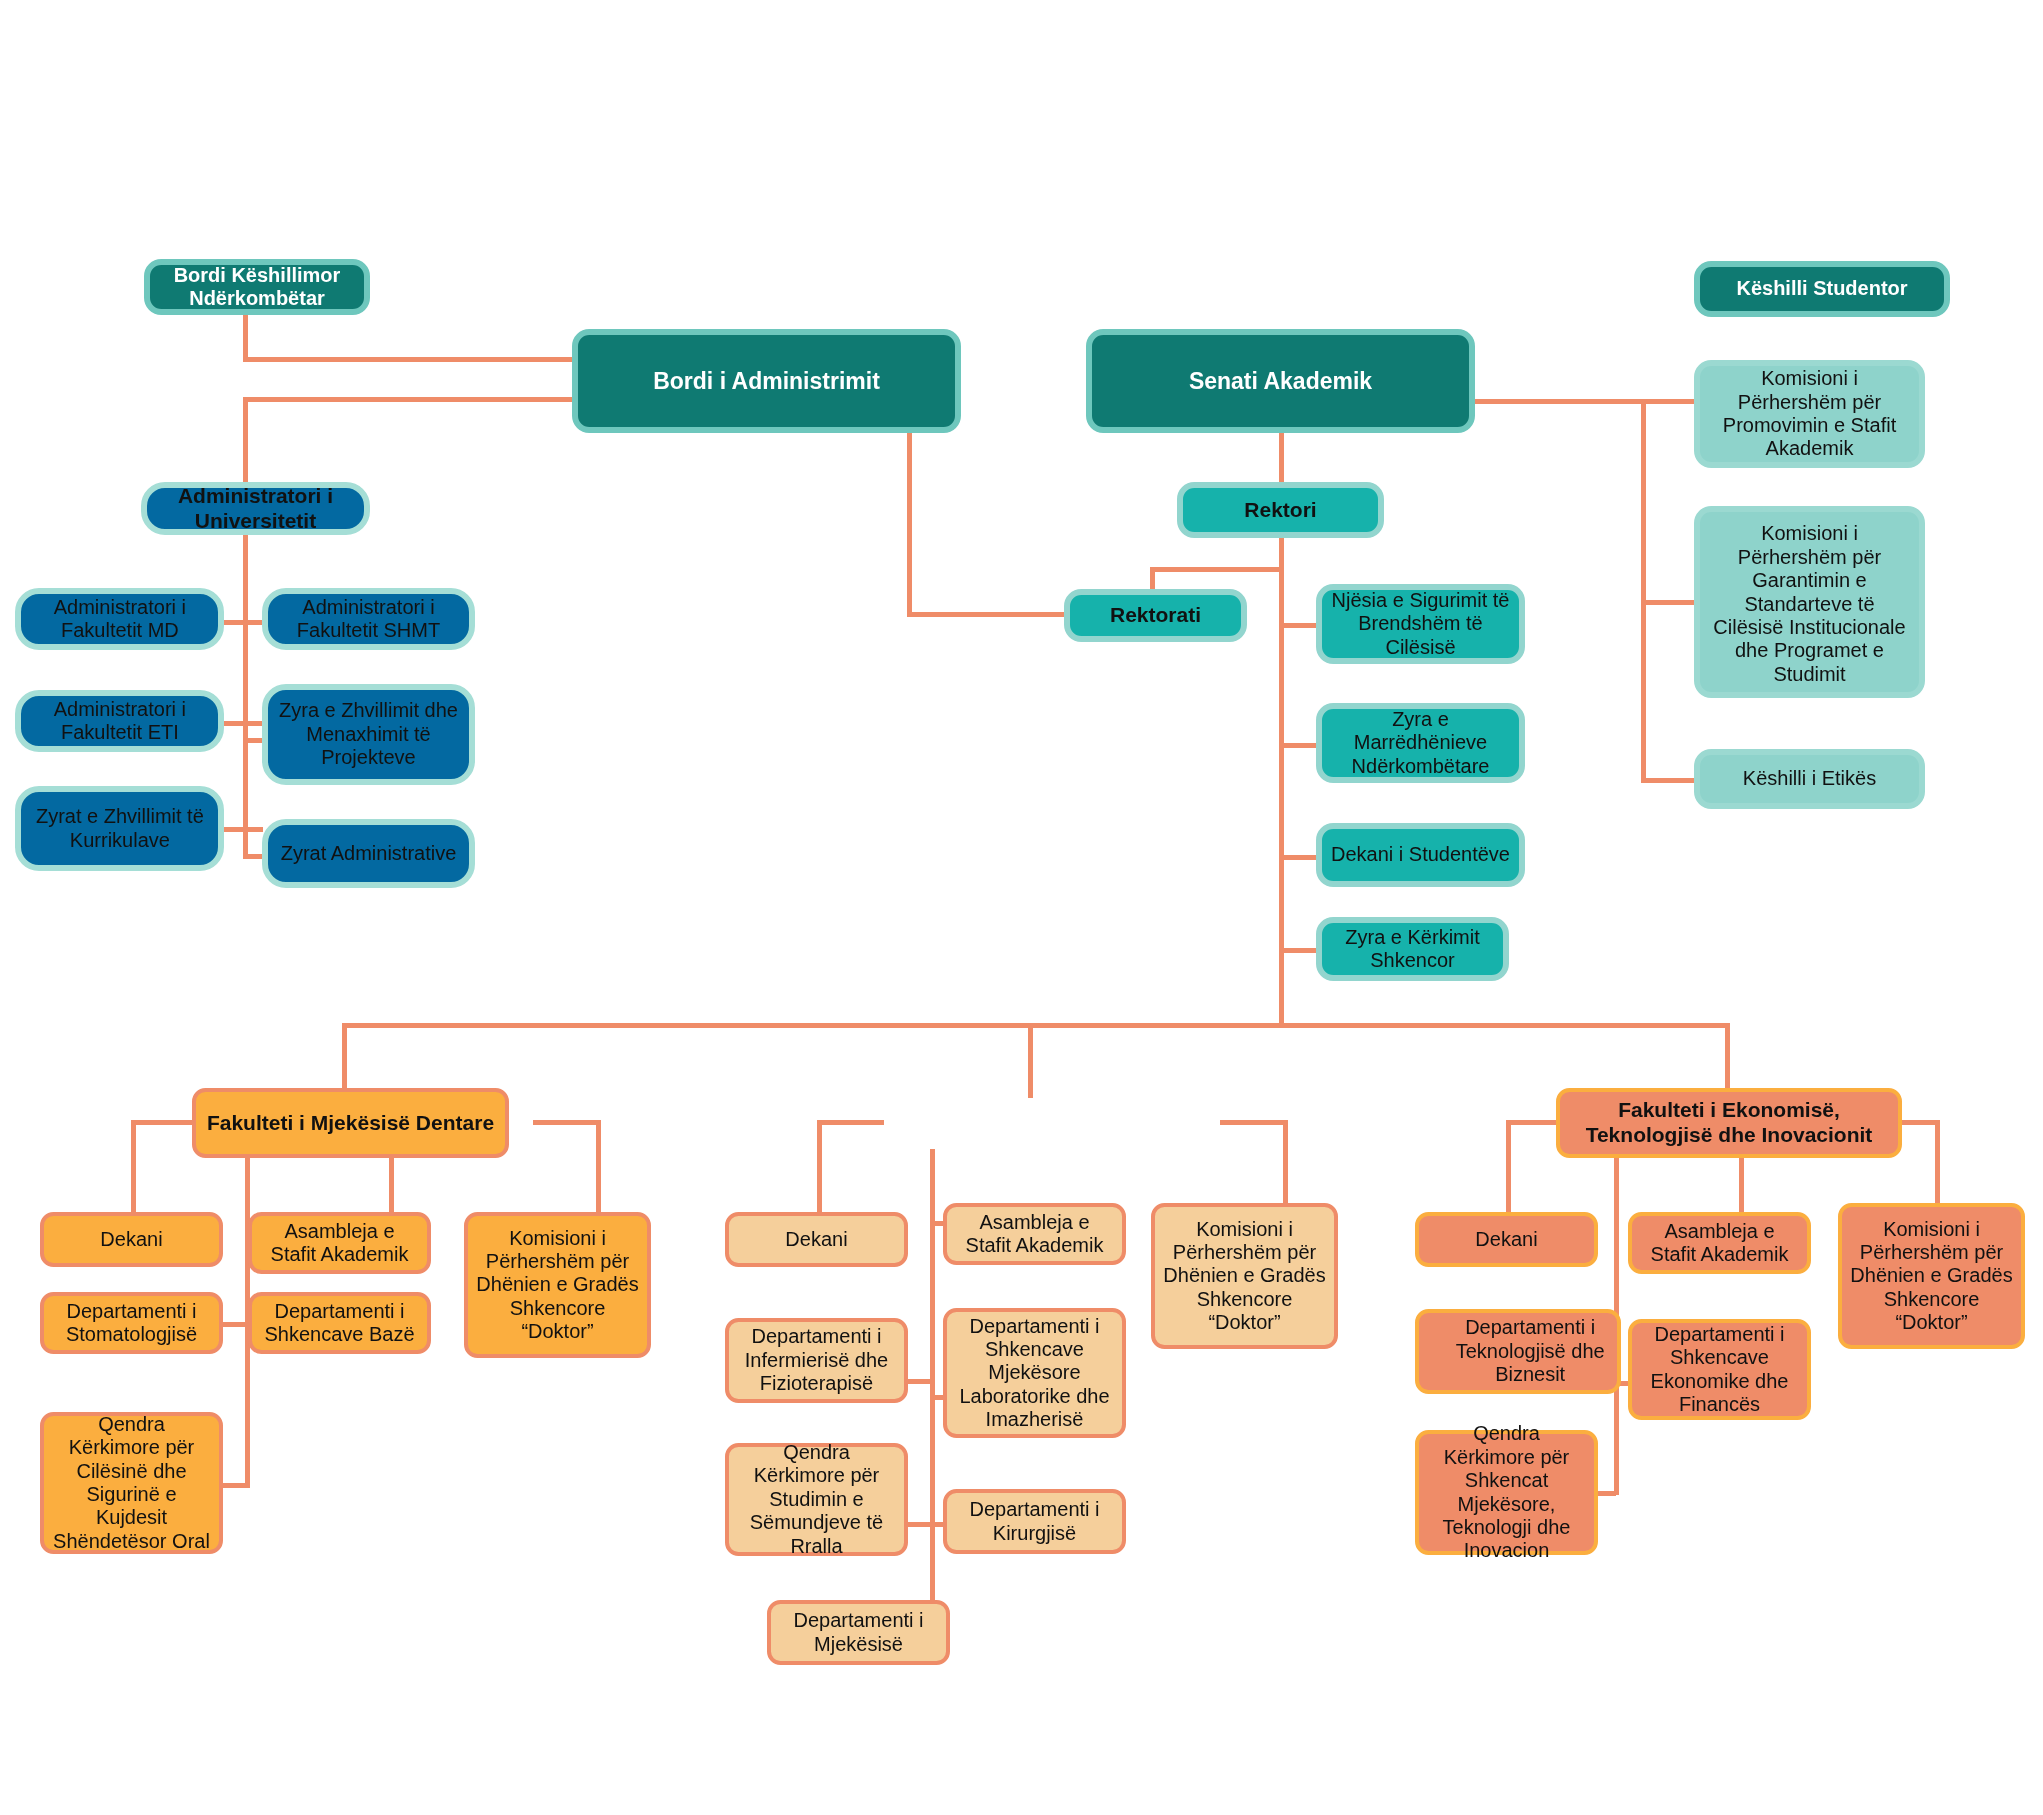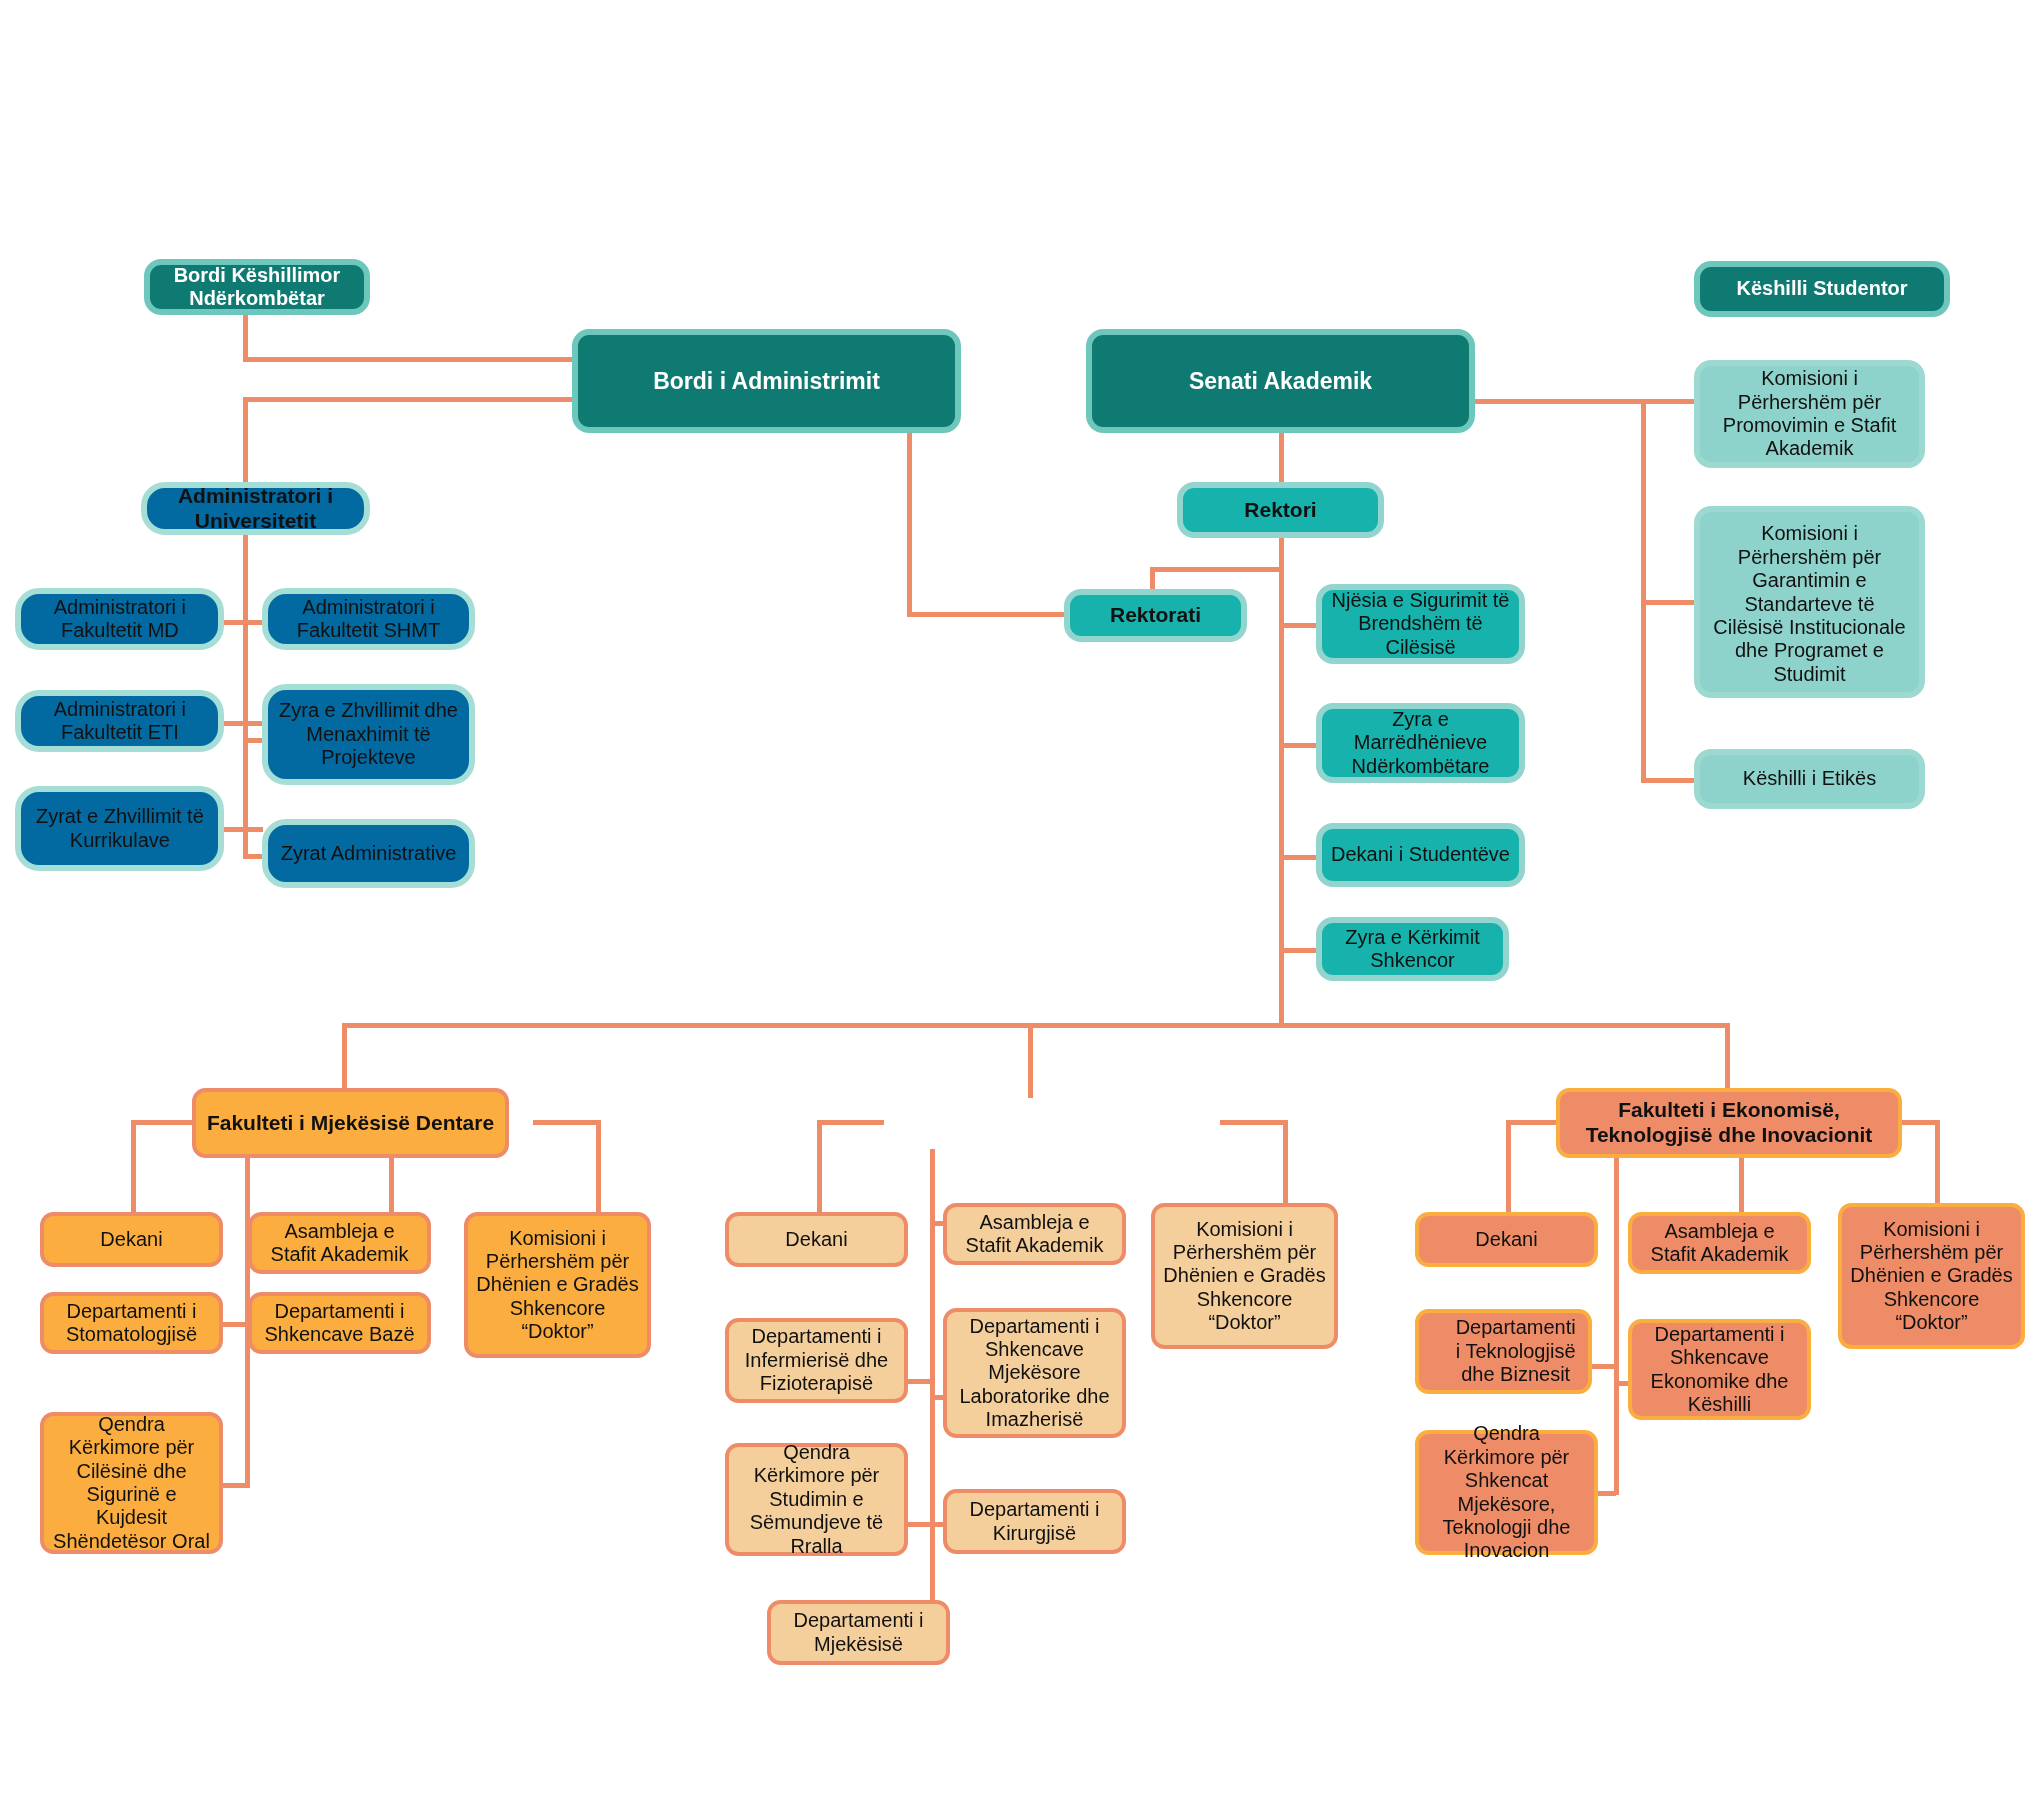--- a/index.html
+++ b/index.html
@@ -285,24 +285,24 @@
   </div>
   <div class="node o-deep fs21" style="left:1415px;top:1212px;width:183px;height:55px;">
     <span>Dekani</span>
   </div>
   <div class="node o-deep fs21" style="left:1628px;top:1212px;width:183px;height:62px;">
     <span>Asambleja e Stafit Akademik</span>
   </div>
   <div class="node o-deep fs21" style="left:1838px;top:1203px;width:187px;height:146px;">
     <span>Komisioni i Përhershëm për Dhënien e Gradës Shkencore “Doktor”</span>
   </div>
-  <div class="node o-deep fs21" style="left:1415px;top:1309px;width:177px;height:85px;padding-left:32px;">
+  <div class="node o-deep fs21" style="left:1415px;top:1309px;width:206px;height:85px;padding-left:32px;">
     <span>Departamenti i Teknologjisë dhe Biznesit</span>
   </div>
   <div class="node o-deep fs21" style="left:1628px;top:1319px;width:183px;height:101px;">
-    <span>Departamenti i Shkencave Ekonomike dhe Këshilli</span>
+    <span>Departamenti i Shkencave Ekonomike dhe Financës</span>
   </div>
   <div class="node o-deep fs21" style="left:1415px;top:1430px;width:183px;height:125px;">
     <span>Qendra Kërkimore për Shkencat Mjekësore, Teknologji dhe Inovacion</span>
   </div>
 
 </div>
 
 
 </body></html>

